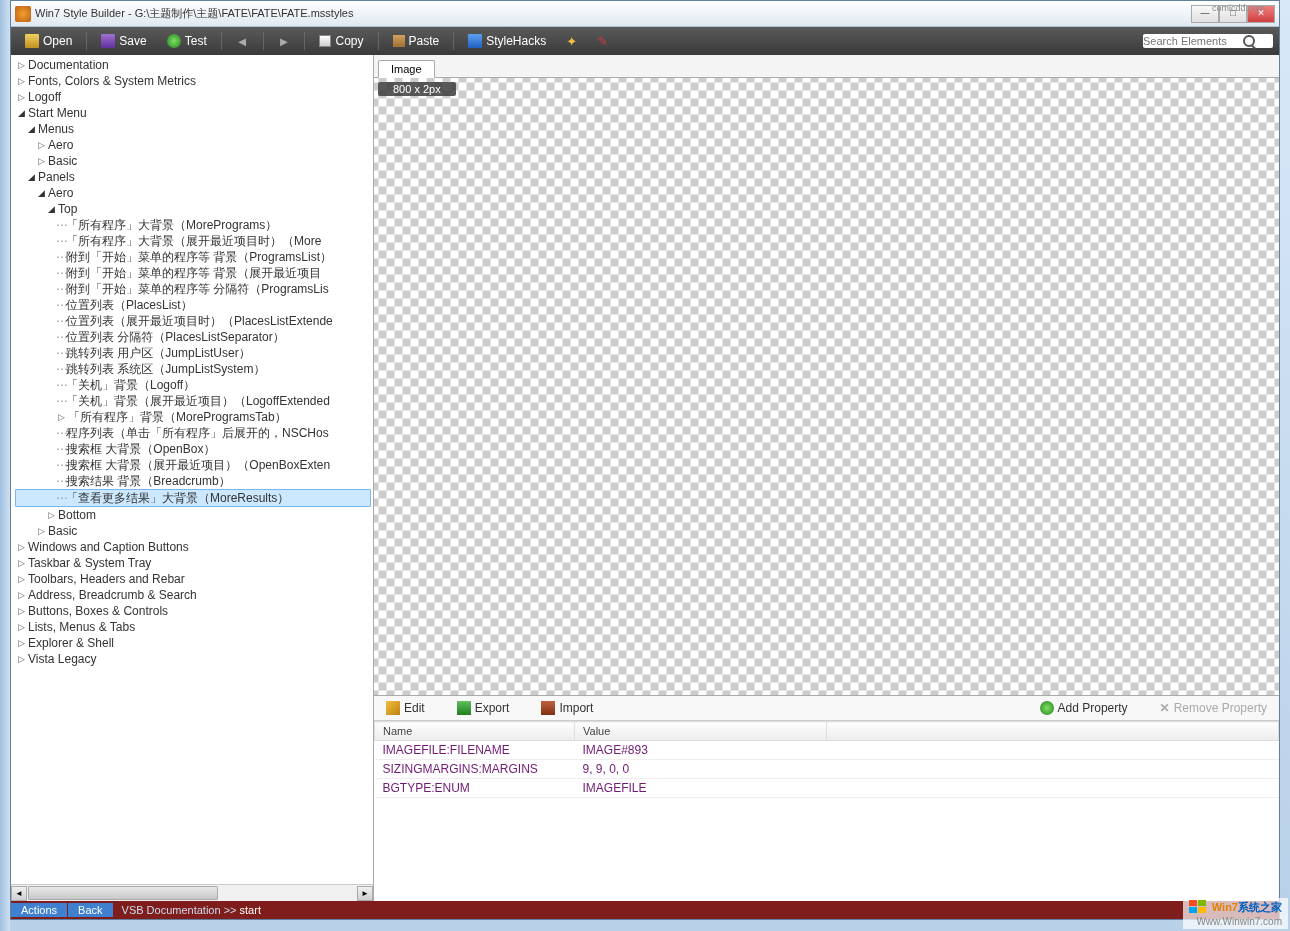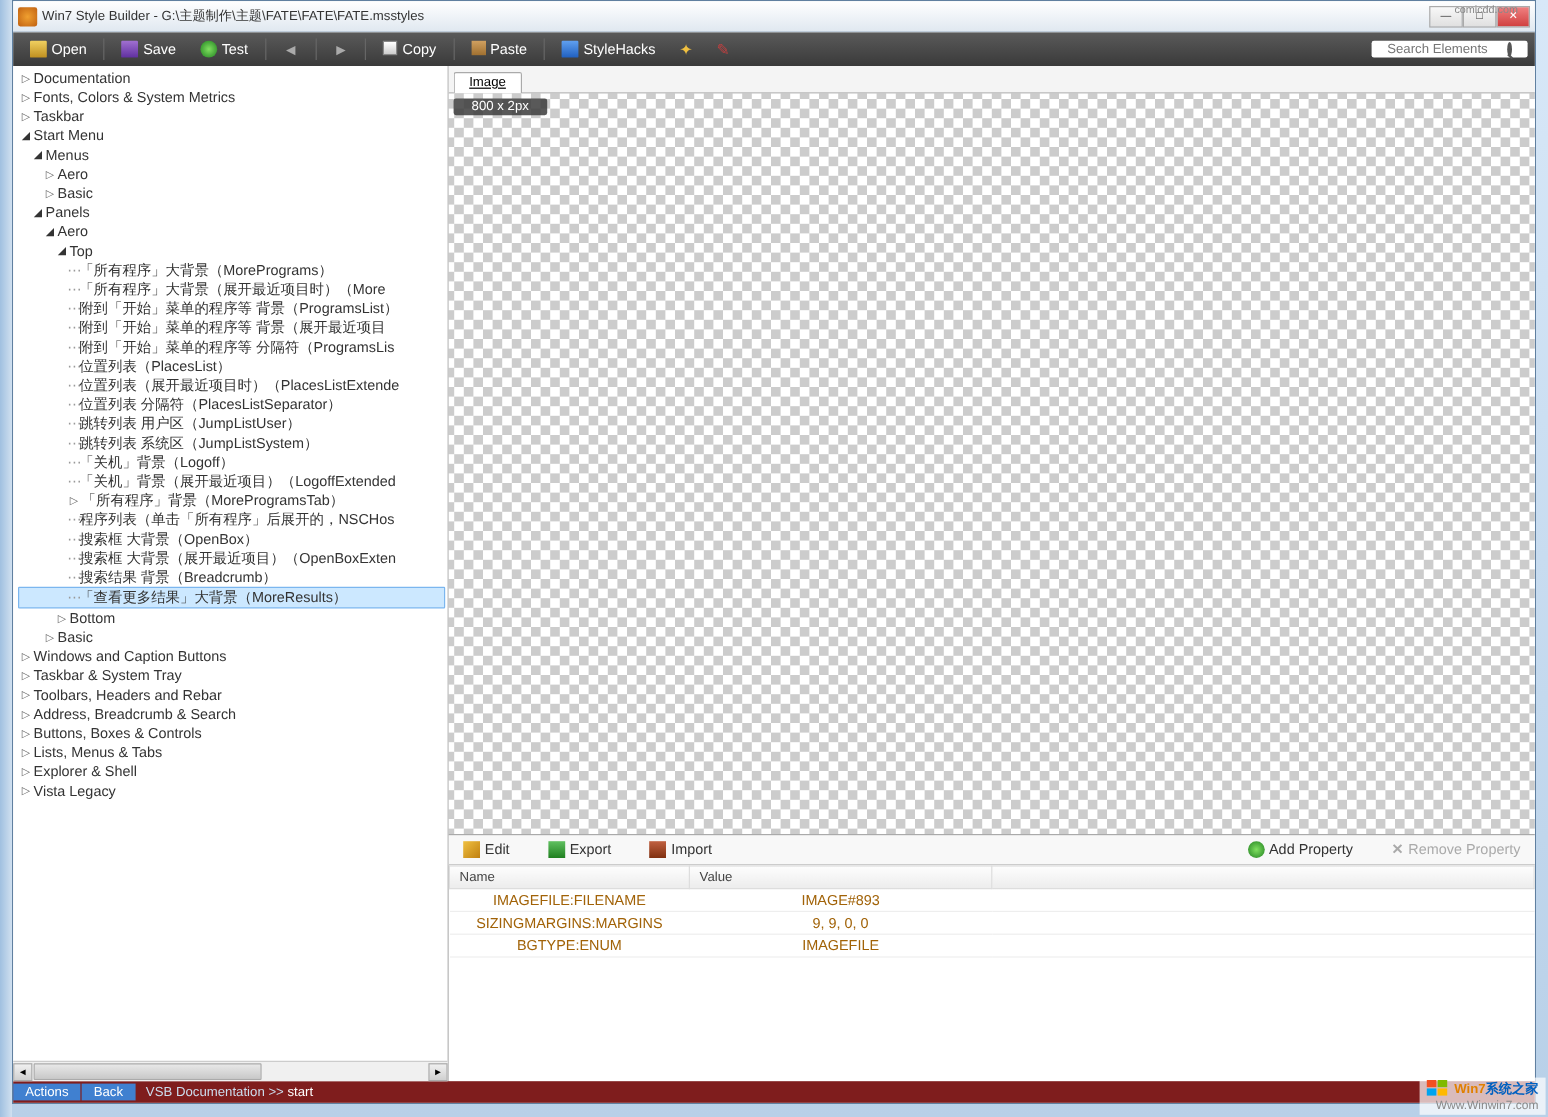--- a/index.html
+++ b/index.html
@@ -7,67 +7,67 @@
 .window { position: absolute; left: 10px; top: 0; width: 1270px; height: 920px; background: #fff; border: 1px solid #6080a0; display: flex; flex-direction: column; }
 .titlebar { height: 26px; background: linear-gradient(to bottom, #fff, #e0e8f0); border-bottom: 1px solid #b0c0d0; display: flex; align-items: center; padding: 0 4px; font-size: 11px; color: #333; }
 .titlebar-icon { width: 16px; height: 16px; margin-right: 4px; background: radial-gradient(circle, #f0a030, #c06010); border-radius: 2px; }
 .titlebar-text { flex: 1; }
 .win-controls { display: flex; gap: 0; }
 .win-btn { width: 28px; height: 18px; border: 1px solid #aaa; background: linear-gradient(#f8f8f8,#e0e0e0); font-size: 9px; text-align: center; line-height: 14px; }
 .win-btn.close { background: linear-gradient(#f08080,#d04040); color: #fff; }
 .watermark-top { position: absolute; right: 14px; top: 2px; font-size: 9px; color: #888; }
 
 .toolbar { height: 28px; background: linear-gradient(to bottom, #5a5a5a, #3a3a3a); display: flex; align-items: center; padding: 0 6px; gap: 4px; }
-.tb-btn { display: inline-flex; gap: 4px; padding: 2px 8px; color: #fff; font-size: 12px; cursor: pointer; border-radius: 2px; }
+.tb-btn { display: inline-flex; align-items: center; gap: 4px; padding: 2px 8px; color: #fff; font-size: 12px; cursor: pointer; border-radius: 2px; }
 .tb-sep { width: 1px; height: 18px; background: #666; margin: 0 2px; }
 .tb-icon { width: 14px; height: 14px; display: inline-block; }
 .ic-open { background: linear-gradient(#f0d060,#c09020); border-radius: 1px; }
 .ic-save { background: linear-gradient(#a070d0,#6030a0); border-radius: 1px; }
 .ic-test { background: radial-gradient(circle,#80e060,#208020); border-radius: 50%; }
 .ic-nav { color: #aaa; font-size: 13px; }
 .ic-copy { background: linear-gradient(#fff,#ccc); border: 1px solid #888; width:12px;height:12px; }
 .ic-paste { background: linear-gradient(#d0a060,#a07030); width:12px;height:12px; }
 .ic-hack { background: linear-gradient(#60a0f0,#2060c0); border-radius:1px; }
-.search-box { margin-left: auto; display: flex; align-items: center; background: #fff; border-radius: 2px; padding: 1px 13px; width: 130px; }
+.search-box { margin-left: auto; display: flex; align-items: center; background: #fff; border-radius: 2px; padding: 1px 0; width: 130px; }
 .search-box input { border: none; width: 100px; font-size: 11px; outline: none; color: #888; }
 .search-ic { width: 12px; height: 12px; border: 2px solid #555; border-radius: 50%; position: relative; }
 .search-ic:after { content:''; position:absolute; width:5px; height:2px; background:#555; bottom:-3px; right:-3px; transform:rotate(45deg); }
 
 .content { flex: 1; display: flex; min-height: 0; }
 .left-panel { width: 363px; border-right: 1px solid #aaa; display: flex; flex-direction: column; background: #fff; }
 .tree { flex: 1; overflow: hidden; padding: 2px 2px 2px 4px; font-size: 12px; color: #333; line-height: 16px; }
 .tree-row { display: flex; align-items: center; white-space: nowrap; cursor: default; padding: 0 1px; }
 .tree-row.selected { background: #cce8ff; border: 1px solid #7bb6ef; border-radius: 1px; padding: 0; }
 .arrow { width: 11px; display: inline-block; text-align: center; color: #666; font-size: 9px; margin-right: 1px; user-select:none; }
 .arrow.open { color: #333; }
 .dots { display:inline-block; width: 10px; text-align:center; color:#999; }
 .hscroll { height: 17px; background: #f0f0f0; border-top: 1px solid #ccc; position: relative; }
 .hscroll-thumb { position: absolute; left: 17px; top: 1px; width: 190px; height: 14px; background: linear-gradient(#e8e8e8,#c8c8c8); border: 1px solid #aaa; border-radius: 1px; }
 .hscroll-btn { position: absolute; width: 16px; height: 15px; top: 1px; background: linear-gradient(#f0f0f0,#d0d0d0); border: 1px solid #aaa; text-align:center; font-size:8px; line-height:13px; }
 
 .right-panel { flex: 1; display: flex; flex-direction: column; background: #fff; }
 .tab-strip { height: 23px; background: #f4f4f4; border-bottom: 1px solid #aaa; display: flex; align-items: flex-end; padding-left: 4px; }
-.tab { border: 1px solid #aaa; border-bottom: 1px solid #fff; background: #fff; padding: 2px 12px; font-size: 11px; position: relative; top: 1px; border-radius: 2px 2px 0 0; text-decoration: underline; }
+.tab { border: 1px solid #aaa; border-bottom: 1px solid #fff; background: #fff; padding: 2px 12px; font-size: 11px; position: relative; top: 1px; border-radius: 2px 2px 0 0; }
 .canvas-area { flex: 1; min-height:0; background: repeating-conic-gradient(#ccc 0% 25%, #fff 0% 50%) 50% / 16px 16px; border-bottom: 1px solid #aaa; position: relative; overflow:hidden; }
 .img-dim { position: absolute; left: 4px; top: 4px; background: rgba(60,60,60,0.85); color: #fff; font-size: 11px; padding: 1px 15px; border-radius: 2px; }
 
 .prop-toolbar { height: 25px; display: flex; align-items: center; padding: 0 6px; gap: 20px; border-bottom: 1px solid #ccc; font-size: 12px; background: #f8f8f8; }
 .pt-btn { display: inline-flex; align-items: center; gap: 4px; padding: 1px 6px; cursor: pointer; color: #333; }
 .pt-btn.disabled { color: #aaa; }
 .pt-icon { width: 14px; height: 14px; display: inline-block; }
 .ic-edit { background: linear-gradient(135deg,#f0c040,#c08010); }
 .ic-export { background: linear-gradient(#60c060,#208020); }
 .ic-import { background: linear-gradient(#c06040,#803010); }
 .ic-add { background: radial-gradient(circle,#80e060,#208020); border-radius:50%; }
 .ic-remove { color:#aaa; font-weight:bold; width:auto; }
 
 .prop-table { flex: 0 0 180px; overflow: auto; font-size: 12px; }
 .prop-table table { width: 100%; border-collapse: collapse; }
 .prop-table th { text-align: left; font-weight: normal; padding: 3px 8px; background: linear-gradient(#fdfdfd,#ececec); border: 1px solid #ddd; color: #444; font-size:11px; }
-.prop-table td { padding: 2px 8px; border-bottom: 1px solid #eee; color: #a16207; text-align: center; }
+.prop-table td { padding: 2px 8px; border-bottom: 1px solid #eee; color: #701a75; }
 .prop-table td:first-child { width: 200px; }
 
 .statusbar { height: 18px; background: #7f1d1d; color: #fff; display: flex; align-items: center; font-size: 11px; }
 .sb-btn { padding: 1px 10px; background: #4080d0; margin-right: 1px; cursor:pointer; }
 .sb-text { padding: 0 8px; color: #cde; }
 .sb-text a { color: #fff; text-decoration: none; }
 
 .watermark-bot { position: absolute; right: 2px; bottom: 2px; font-size: 11px; text-align: right; color: #666; background: rgba(255,255,255,0.7); padding: 2px 6px; }
 .watermark-bot .brand { font-family: Arial; }
 .watermark-bot .w7 { color:#e08000; font-weight:bold; }
@@ -150,21 +150,21 @@
           <div class="tree-row">
             <span class="arrow">▷</span>
             <span>Documentation</span>
           </div>
           <div class="tree-row">
             <span class="arrow">▷</span>
             <span>Fonts, Colors &amp; System Metrics</span>
           </div>
           <div class="tree-row">
             <span class="arrow">▷</span>
-            <span>Taskbar</span>
+            <span>Logoff</span>
           </div>
           <div class="tree-row">
             <span class="arrow open">◢</span>
             <span>Start Menu</span>
           </div>
           <div class="tree-row">&nbsp;&nbsp;&nbsp;<span class="arrow open">◢</span><span>Menus</span></div>
           <div class="tree-row">&nbsp;&nbsp;&nbsp;&nbsp;&nbsp;&nbsp;<span class="arrow">▷</span><span>Aero</span></div>
           <div class="tree-row">&nbsp;&nbsp;&nbsp;&nbsp;&nbsp;&nbsp;<span class="arrow">▷</span><span>Basic</span></div>
           <div class="tree-row">&nbsp;&nbsp;&nbsp;<span class="arrow open">◢</span><span>Panels</span></div>
           <div class="tree-row">&nbsp;&nbsp;&nbsp;&nbsp;&nbsp;&nbsp;<span class="arrow open">◢</span><span>Aero</span></div>

